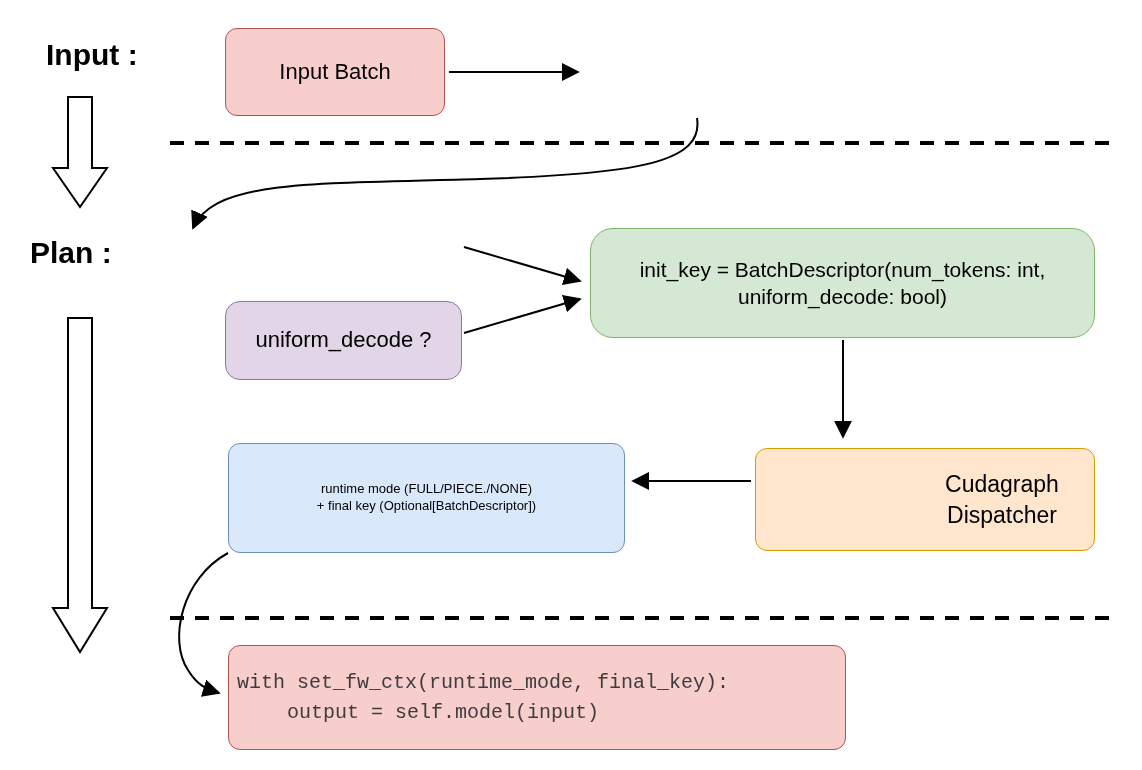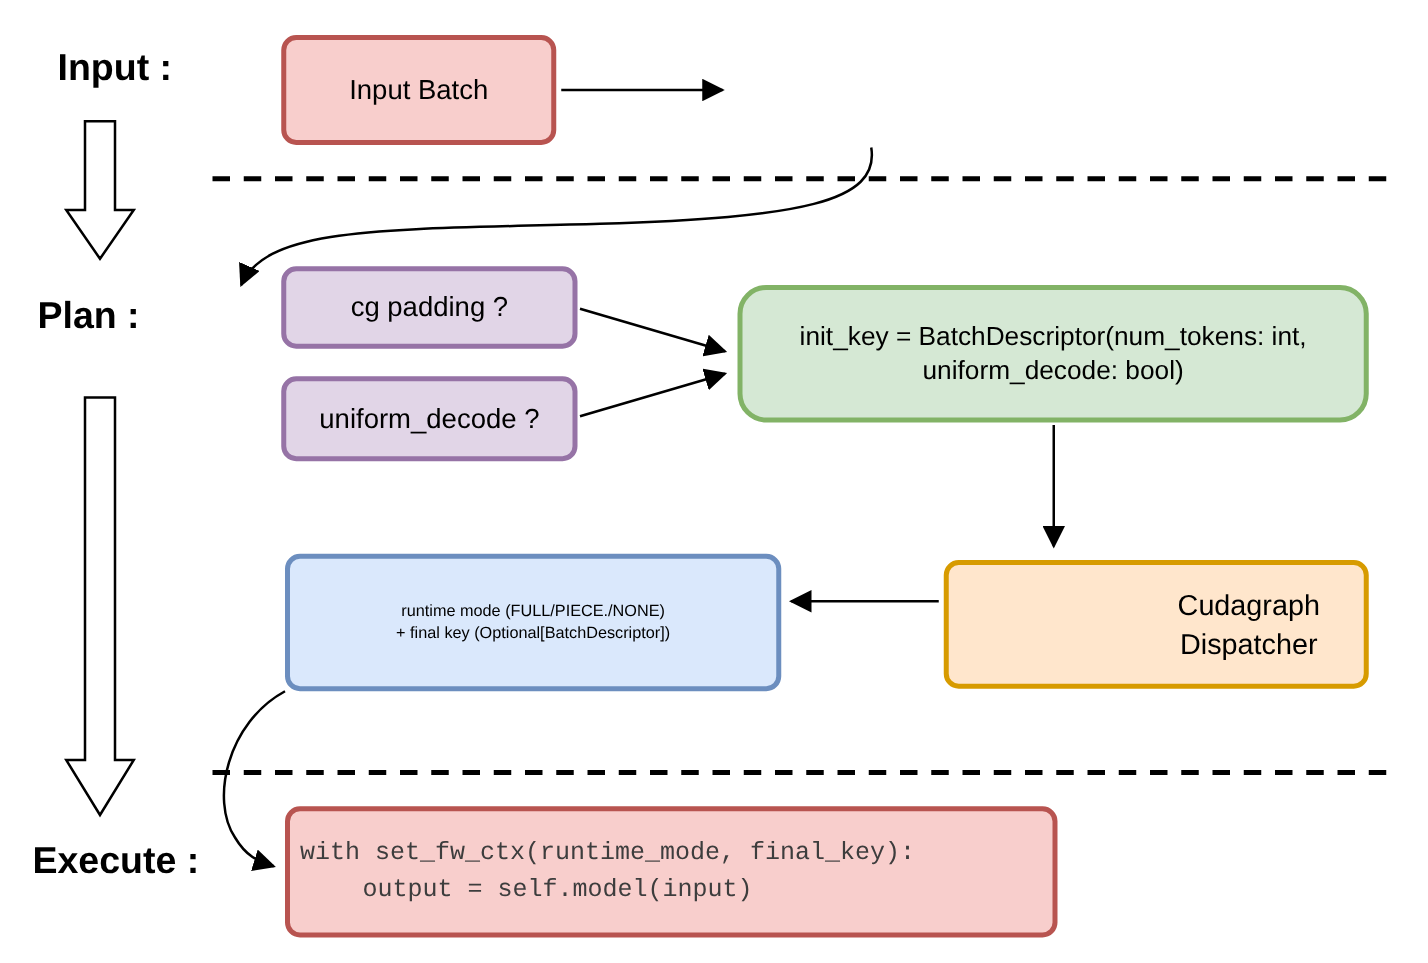--- a/index.html
+++ b/index.html
@@ -1,21 +1,21 @@
 <!DOCTYPE html>
 <html><head>
 <meta charset="utf-8">
 <style>
   html,body{margin:0;padding:0;background:#ffffff;}
   body{font-family:"Liberation Sans",sans-serif;color:#000;}
   .canvas{position:relative;width:1142px;height:770px;background:#ffffff;overflow:hidden;}
 
   .stage-label{position:absolute;font-weight:700;font-size:30px;white-space:nowrap;}
 
-  .node{position:absolute;box-sizing:border-box;border:4px solid #737373;border-radius:12px;
+  .node{position:absolute;box-sizing:border-box;border:1px solid #737373;border-radius:12px;
         display:flex;align-items:center;justify-content:center;text-align:center;
         font-size:22px;line-height:1.3;}
   .node.red{background:#f8cecc;border-color:#b85450;}
   .node.yellow{background:#fff2cc;border-color:#d6b656;}
   .node.purple{background:#e1d5e7;border-color:#9673a6;}
   .node.green{background:#d5e8d4;border-color:#82b366;font-size:21px;border-radius:23px;}
   .node.blue{background:#dae8fc;border-color:#6c8ebf;font-size:13px;}
   .node.orange-light{background:#ffe6cc;border-color:#d79b00;}
   .node.orange-dark{background:#fbc98c;border-color:#d79b00;font-size:19px;}
 
@@ -54,32 +54,28 @@
     <path d="M464,333 L580,299" stroke="#000" stroke-width="2" fill="none" marker-end="url(#arrow)"></path>
     <path d="M843,340 L843,437" stroke="#000" stroke-width="2" fill="none" marker-end="url(#arrow)"></path>
     <path d="M751,481 L633,481" stroke="#000" stroke-width="2" fill="none" marker-end="url(#arrow)"></path>
 
     <path d="M697,118 C704,162 640,174 480,179 C310,184 214,180 193,228" stroke="#000" stroke-width="2" fill="none" marker-end="url(#arrow)"></path>
     <path d="M228,553 C182,578 168,640 188,670 C197,685 206,689 219,693" stroke="#000" stroke-width="2" fill="none" marker-end="url(#arrow)"></path>
   </svg>
 
   <div class="stage-label" style="left:28px;top:38px;margin-left:18px;">Input :</div>
   <div class="stage-label" style="left:30px;top:236px;">Plan :</div>
-  <div class="stage-label" style="left:26px;top:672px;">Execute :</div>
 
   <div class="node red" style="left:225px;top:28px;width:220px;height:88px;">
     <span>Input Batch</span>
   </div>
 
 
-  <div class="node purple" style="left:225px;top:213px;width:237px;height:66px;">
-    <span>cg padding ?</span>
-  </div>
 
-  <div class="node purple" style="left:225px;top:301px;width:237px;height:68px;">
+  <div class="node purple" style="left:225px;top:301px;width:237px;height:79px;border-radius:15px;">
     <span>uniform_decode ?</span>
   </div>
 
   <div class="node green multiline" style="left:590px;top:228px;width:505px;height:110px;">
     <span>init_key = BatchDescriptor(num_tokens: int,</span>
     <span>uniform_decode: bool)</span>
   </div>
 
   <div class="node orange-light" style="left:755px;top:448px;width:340px;height:103px;">
     <span class="cud-label">Cudagraph Dispatcher</span>

